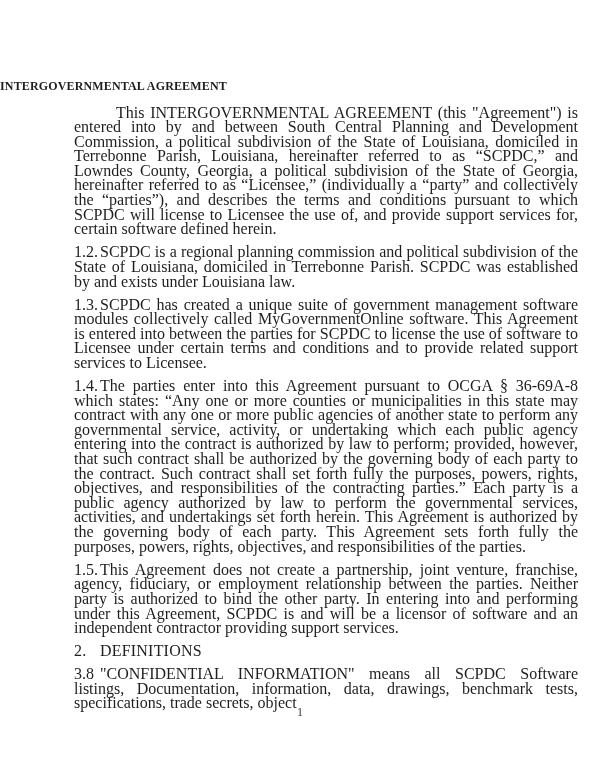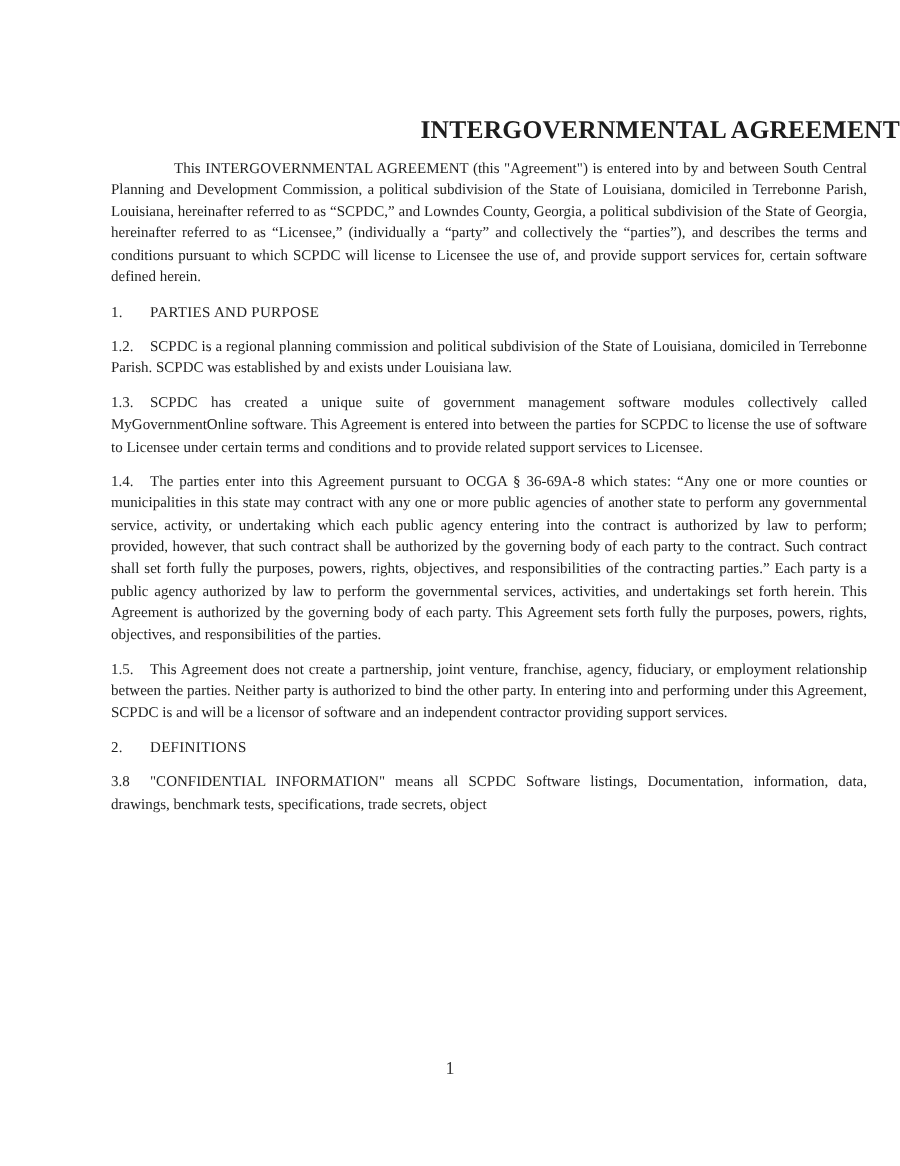--- a/index.html
+++ b/index.html
@@ -10,34 +10,34 @@
     margin: 0 auto;
     background: #ffffff;
     color: #1e1e1e;
     font-family: "Liberation Serif", "DejaVu Serif", serif;
     box-sizing: border-box;
     padding-top: 79px;
     overflow: hidden;
   }
   .title {
     margin: 0;
-    text-align: right;
+    text-align: left;
     font-weight: bold;
-    font-size: 17px;
+    font-size: 12px;
     line-height: 15.5px;
     letter-spacing: 0.15px;
   }
   .title-line { display: block; }
   .content {
     margin-left: 74px;
     margin-right: 22px;
   }
   .para {
     margin: 8.5px 0 0 0;
-    font-size: 10px;
+    font-size: 16px;
     line-height: 14.6px;
     text-align: justify;
     text-justify: inter-word;
   }
   .para.first { margin-top: 11px; }
   .intro { text-indent: 42px; }
   .heading { text-align: left; letter-spacing: 0.2px; }
   .num { display: inline-block; min-width: 26px; }
   .page-number {
     position: absolute;
@@ -56,21 +56,20 @@
 
   <h1 class="title">
     <span class="title-line">INTERGOVERNMENTAL AGREEMENT</span>
   </h1>
 
   <div class="content">
 
     <p class="para intro first">This INTERGOVERNMENTAL AGREEMENT (this "Agreement") is entered into by and between South Central Planning and Development Commission, a political subdivision of the State of Louisiana, domiciled in Terrebonne Parish, Louisiana, hereinafter referred to as “SCPDC,” and Lowndes County, Georgia, a political subdivision of the State of Georgia, hereinafter referred to as “Licensee,” (individually a “party” and collectively the “parties”), and describes the terms and conditions pursuant to which SCPDC will license to Licensee the use of, and provide support services for, certain software defined herein.</p>
 
 
-    <p class="para heading"><span class="num">1.</span><span>PARTIES AND PURPOSE</span></p>
 
 
     <p class="para"><span class="num">1.2.</span><span>SCPDC is a regional planning commission and political subdivision of the State of Louisiana, domiciled in Terrebonne Parish. SCPDC was established by and exists under Louisiana law.</span></p>
 
     <p class="para"><span class="num">1.3.</span><span>SCPDC has created a unique suite of government management software modules collectively called MyGovernmentOnline software. This Agreement is entered into between the parties for SCPDC to license the use of software to Licensee under certain terms and conditions and to provide related support services to Licensee.</span></p>
 
     <p class="para"><span class="num">1.4.</span><span>The parties enter into this Agreement pursuant to OCGA § 36-69A-8 which states: “Any one or more counties or municipalities in this state may contract with any one or more public agencies of another state to perform any governmental service, activity, or undertaking which each public agency entering into the contract is authorized by law to perform; provided, however, that such contract shall be authorized by the governing body of each party to the contract. Such contract shall set forth fully the purposes, powers, rights, objectives, and responsibilities of the contracting parties.” Each party is a public agency authorized by law to perform the governmental services, activities, and undertakings set forth herein. This Agreement is authorized by the governing body of each party. This Agreement sets forth fully the purposes, powers, rights, objectives, and responsibilities of the parties.</span></p>
 
     <p class="para"><span class="num">1.5.</span><span>This Agreement does not create a partnership, joint venture, franchise, agency, fiduciary, or employment relationship between the parties. Neither party is authorized to bind the other party. In entering into and performing under this Agreement, SCPDC is and will be a licensor of software and an independent contractor providing support services.</span></p>
 

